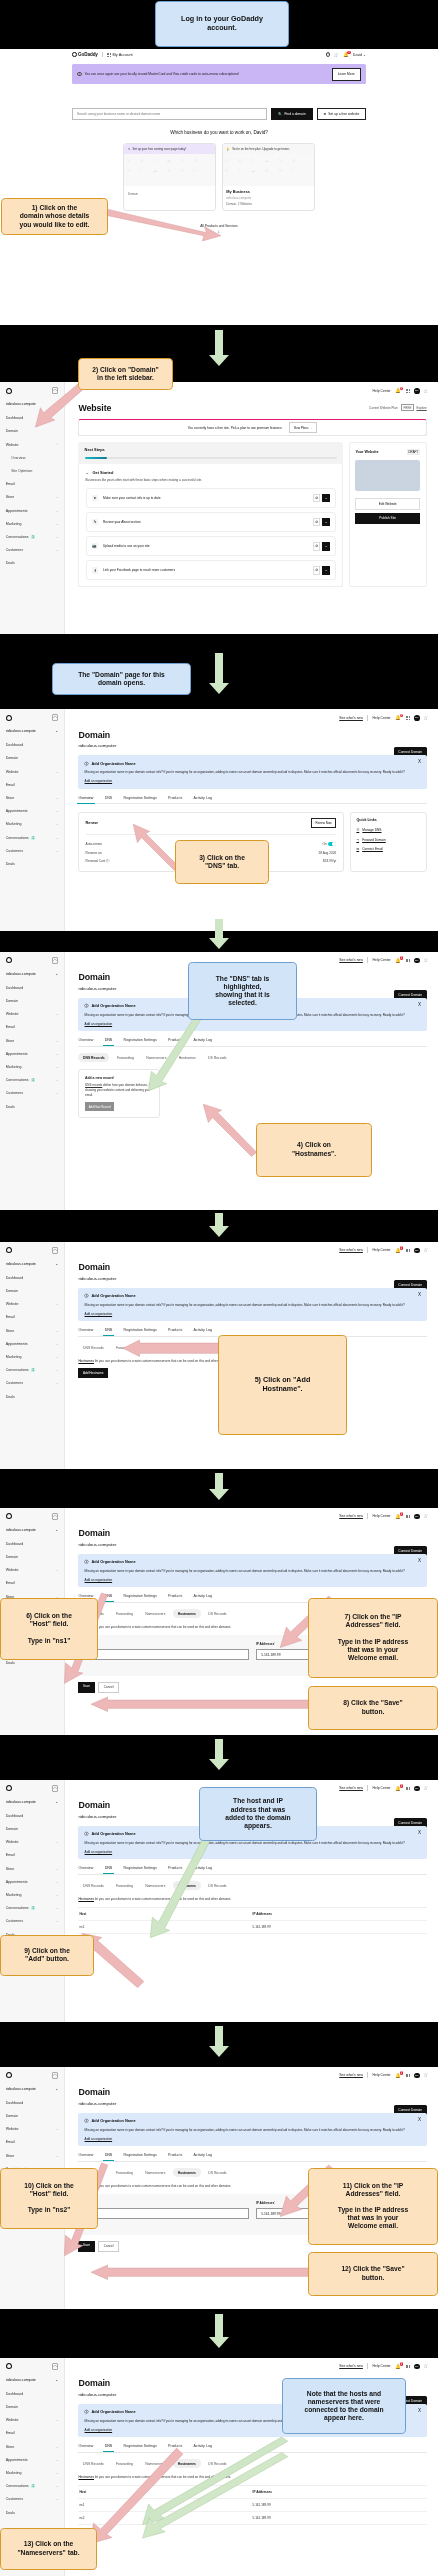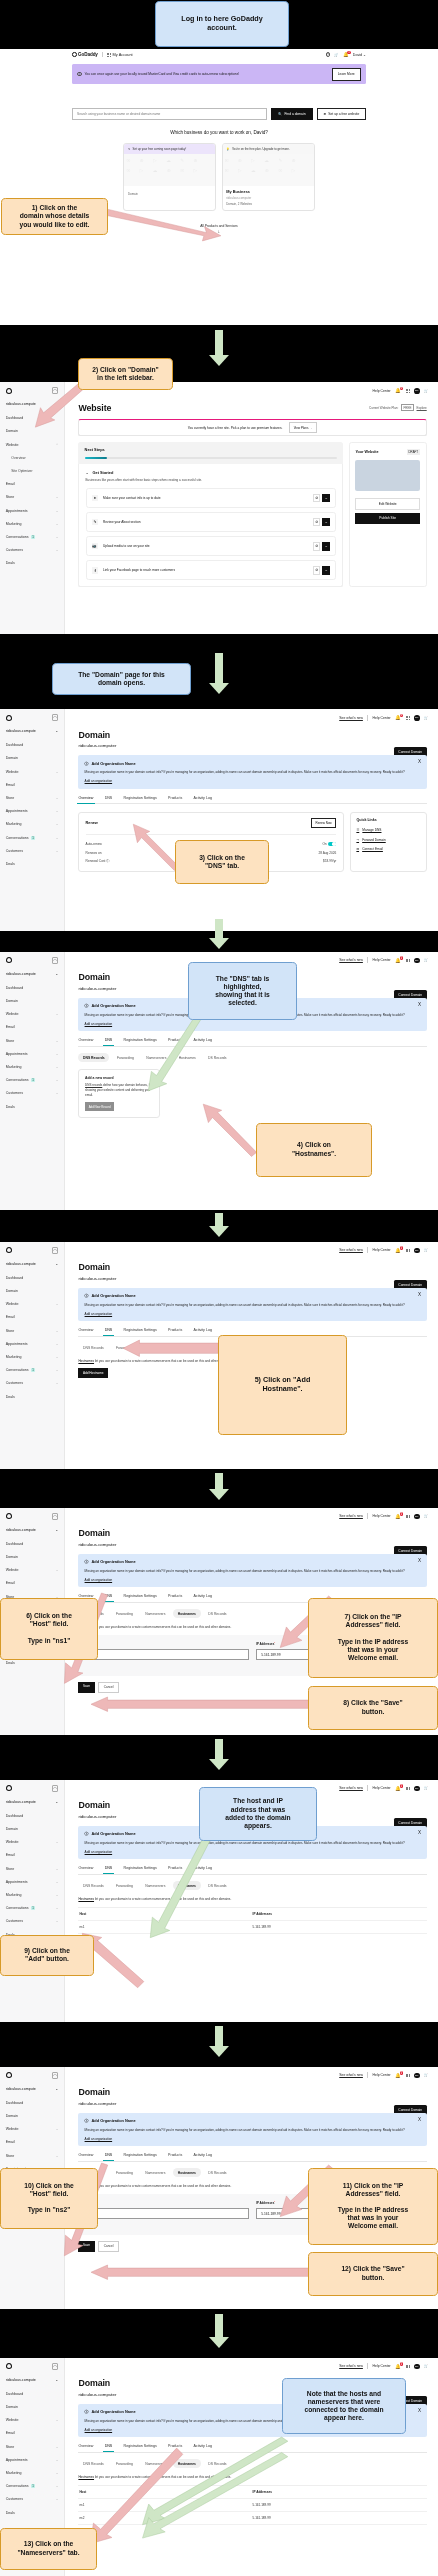--- a/index.html
+++ b/index.html
@@ -157,21 +157,21 @@
 
   .hosttbl{margin-top:6.2px;border-top:0.5px solid #eee;}
   .hosttbl .hr{display:flex;font-size:3.1px;padding:4.1px 1px;border-bottom:0.5px solid #f0f0f0;color:#333;}
   .hosttbl .hr.h{font-weight:bold;color:#111;}
   .hosttbl .hr span{flex:1;}
 </style>
 </head>
 <body>
 
 <div class="page" style="height:49px;background:#000;position:relative;">
-  <div class="callout blue" style="left:155px;top:1px;width:134px;height:46px;font-size:7.2px;">Log in to here GoDaddy
+  <div class="callout blue" style="left:155px;top:1px;width:134px;height:46px;font-size:7.2px;">Log in to your GoDaddy
 account.</div>
 </div>
 
 <div class="page shot" style="height:276px;">
   <div class="gd-top">
     <div class="gd-logo">
       <span class="mark"></span>
       <span>GoDaddy</span>
     </div>
     <div class="gd-sep"></div>

